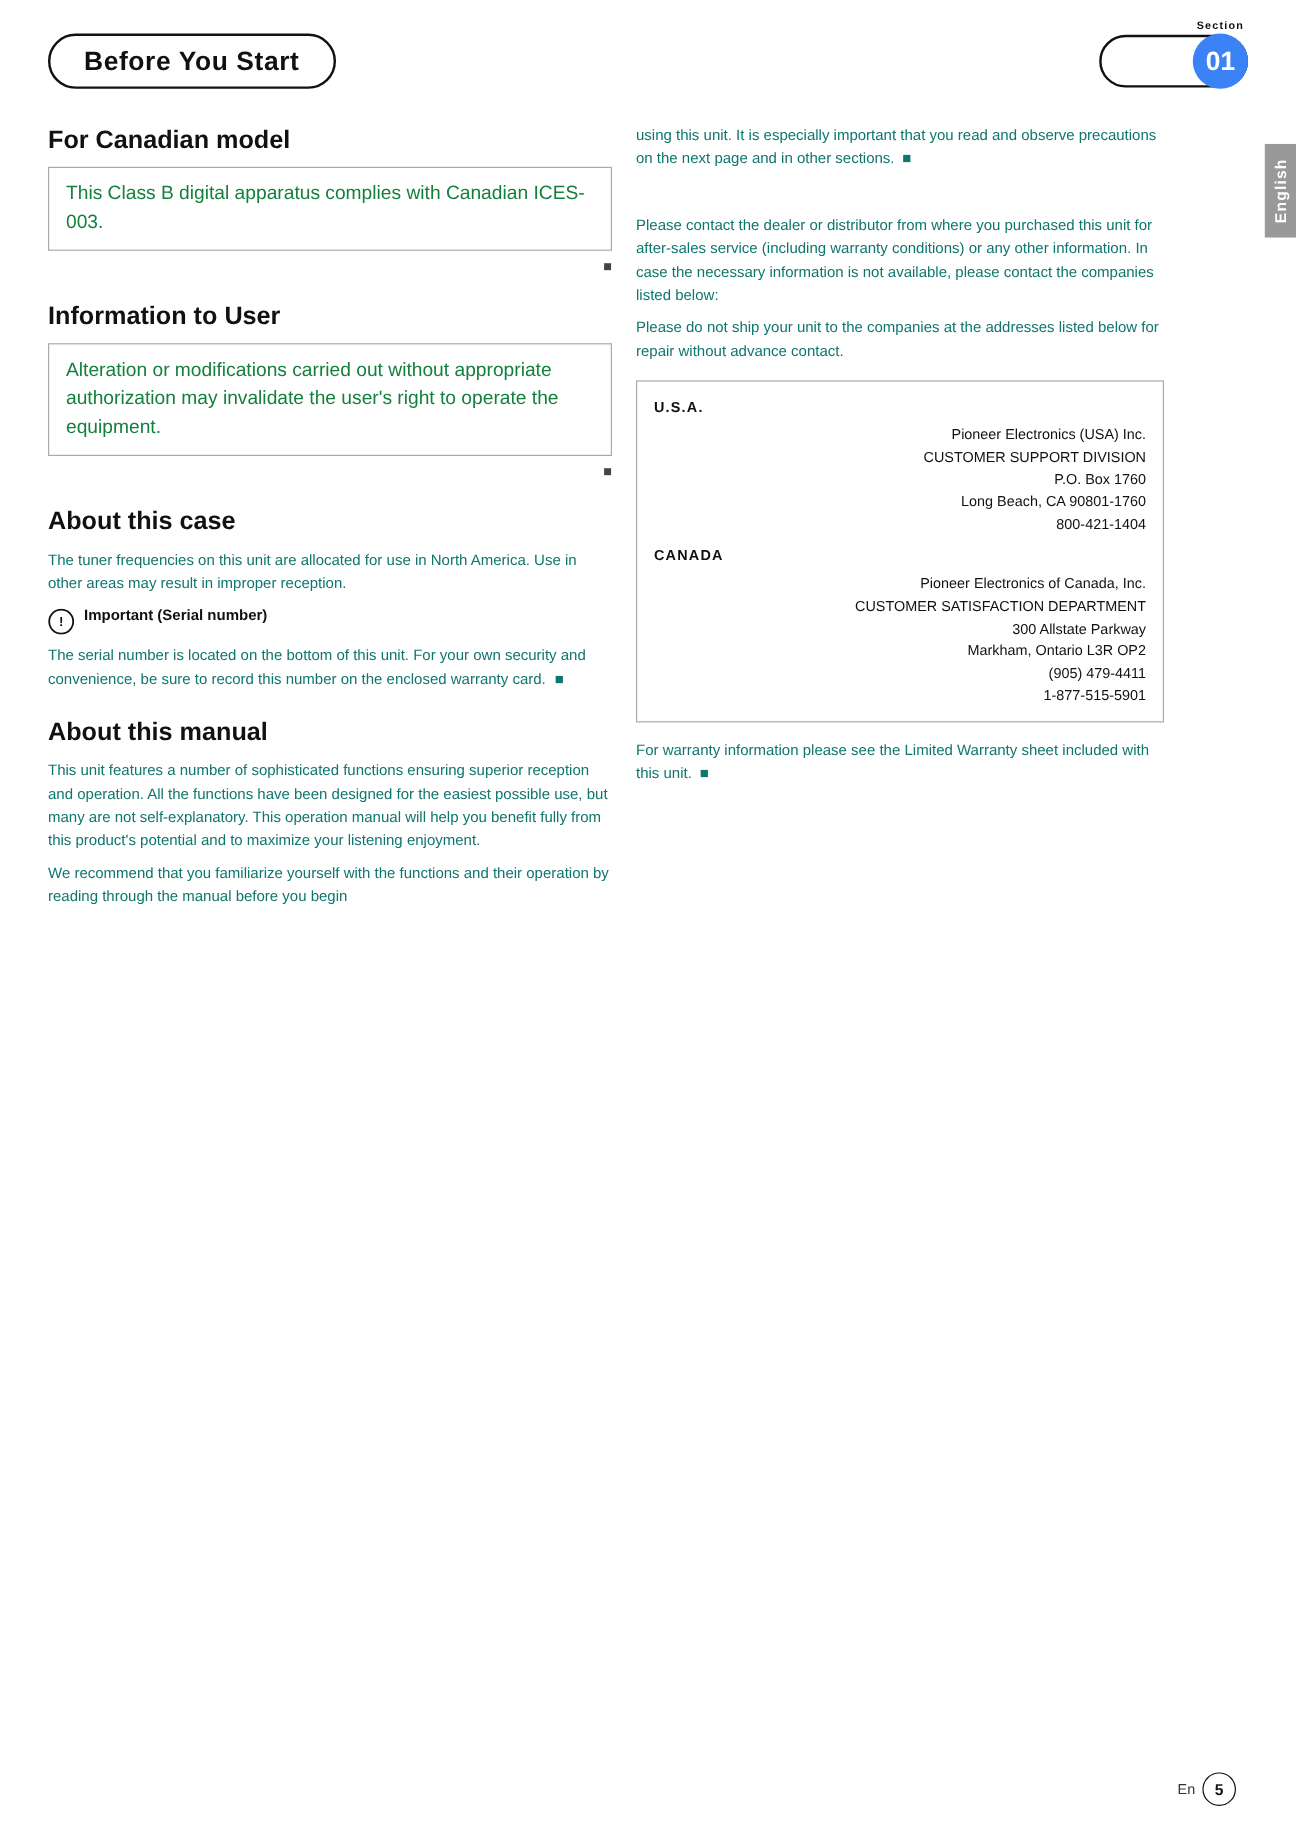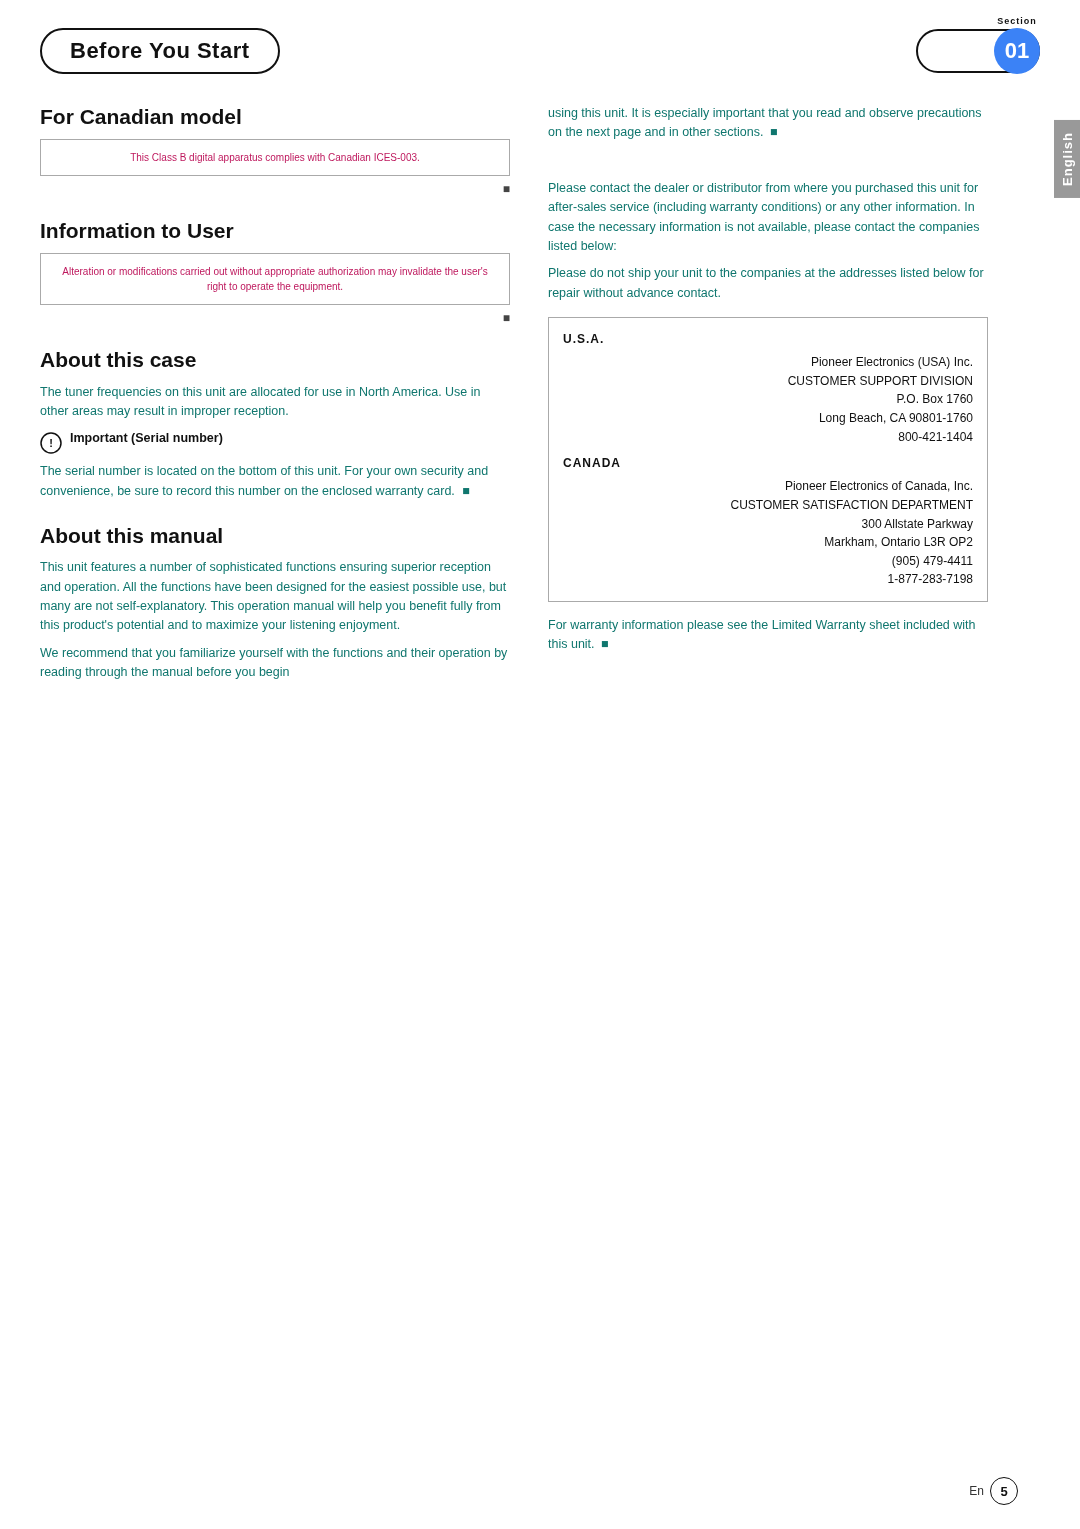--- a/index.html
+++ b/index.html
@@ -98,21 +98,21 @@
       font-size: 13px;
       font-weight: bold;
       letter-spacing: 1px;
       width: 26px;
     }
 
     
     .main-content {
       display: flex;
       padding: 30px 40px 30px 40px;
-      gap: 38px;
+      gap: 20px;
     }
 
     .left-col {
       flex: 1;
       max-width: 470px;
     }
 
     .right-col {
       flex: 1;
       max-width: 470px;
@@ -125,24 +125,23 @@
       font-weight: 900;
       margin-bottom: 10px;
       line-height: 1.2;
     }
 
     
     .note-box {
       border: 1px solid #aaa;
       padding: 10px 14px;
       margin-bottom: 6px;
-      font-size: 10px;
+      font-size: 16px;
       line-height: 1.5;
-      color: #be185d;
-      text-align: center;
+      color: #15803d;
     }
 
     .end-marker {
       text-align: right;
       font-size: 12px;
       margin-bottom: 16px;
       color: #444;
     }
 
     .section-block {
@@ -202,21 +201,21 @@
       font-size: 12px;
       line-height: 1.55;
       text-align: right;
     }
 
     
     .page-footer {
       position: absolute;
       bottom: 24px;
       left: 0;
-      right: 12px;
+      right: 0;
       display: flex;
       justify-content: flex-end;
       padding: 0 50px;
       align-items: center;
     }
 
     .footer-page {
       font-size: 13px;
       display: flex;
       align-items: center;
@@ -327,21 +326,21 @@
             <span>Long Beach, CA 90801-1760</span><br>
             <span>800-421-1404</span>
           </p>
           <div class="contact-country">CANADA</div>
           <p>
             <span>Pioneer Electronics of Canada, Inc.</span><br>
             <span>CUSTOMER SATISFACTION DEPARTMENT</span><br>
             <span>300 Allstate Parkway</span><br>
             <span>Markham, Ontario L3R OP2</span><br>
             <span>(905) 479-4411</span><br>
-            <span>1-877-283-7198</span>
+            <span>1-877-515-5901</span>
           </p>
         </div>
 
         <p class="body-text">
           <span>For warranty information please see the Limited Warranty sheet included with this unit.</span>
           <span style="display:inline-block;margin-left:3px;">■</span>
         </p>
       </div>
 
     </div>

